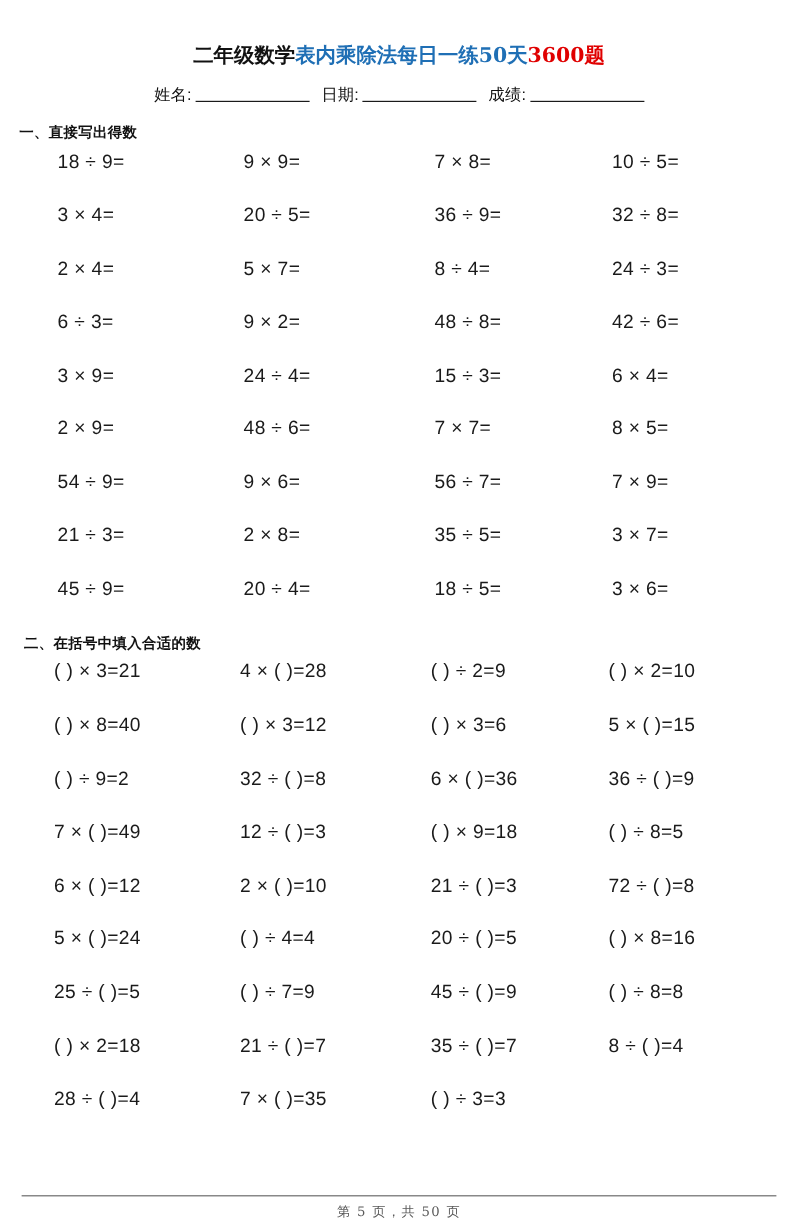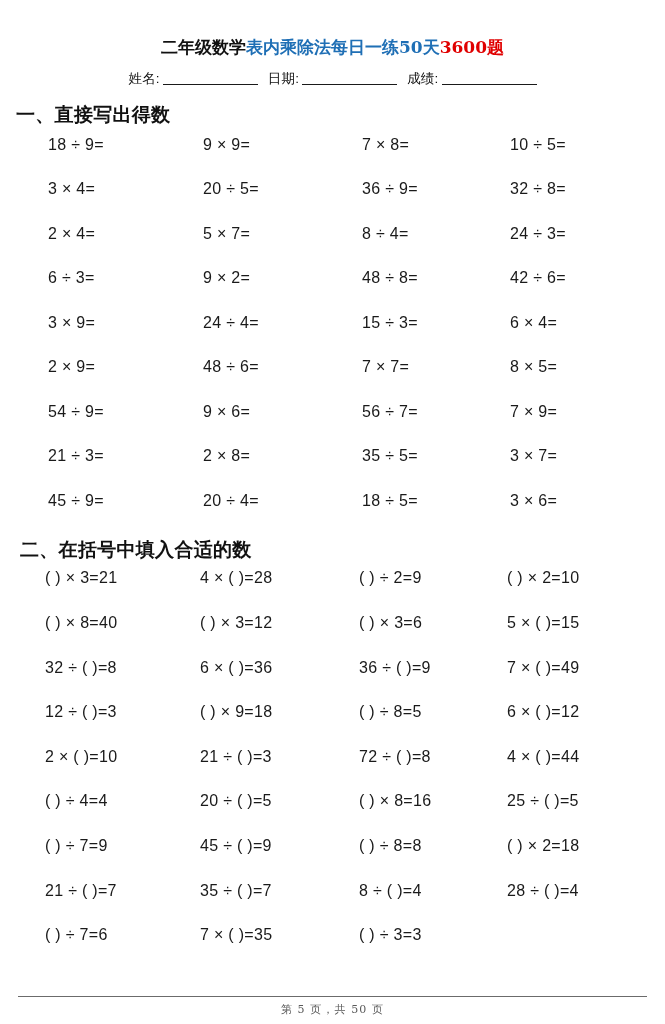--- a/index.html
+++ b/index.html
@@ -53,21 +53,21 @@
     border-bottom: 1.3px solid #1a1a1a;
     width: 95px;
     height: 13px;
     margin: 0 10px 0 3px;
     vertical-align: -2px;
   }
   .meta-line .blank.last { margin-right: 0; }
 
   
   .section-title {
-    font-size: 19px;
+    font-size: 12px;
     font-weight: bold;
     color: #111111;
     letter-spacing: 0.3px;
   }
   #sec1-title { margin: 14px 0 0 16px; }
   #sec2-title { margin: 0 0 0 20px; }
 
   
   .grid {
     display: grid;
@@ -164,45 +164,45 @@
   <div class="section-title" id="sec2-title">二、在括号中填入合适的数</div>
   <div class="grid" id="sec2-grid">
       <div class="cell">(     ) × 3=21</div>
       <div class="cell">4 × (     )=28</div>
       <div class="cell">(     ) ÷ 2=9</div>
       <div class="cell">(     ) × 2=10</div>
       <div class="cell">(     ) × 8=40</div>
       <div class="cell">(     ) × 3=12</div>
       <div class="cell">(     ) × 3=6</div>
       <div class="cell">5 × (     )=15</div>
+      <div class="cell">(     ) ÷ 9=2</div>
       <div class="cell">32 ÷ (     )=8</div>
       <div class="cell">6 × (     )=36</div>
       <div class="cell">36 ÷ (     )=9</div>
       <div class="cell">7 × (     )=49</div>
       <div class="cell">12 ÷ (     )=3</div>
       <div class="cell">(     ) × 9=18</div>
       <div class="cell">(     ) ÷ 8=5</div>
       <div class="cell">6 × (     )=12</div>
       <div class="cell">2 × (     )=10</div>
       <div class="cell">21 ÷ (     )=3</div>
       <div class="cell">72 ÷ (     )=8</div>
-      <div class="cell">4 × (     )=44</div>
+      <div class="cell">5 × (     )=24</div>
       <div class="cell">(     ) ÷ 4=4</div>
       <div class="cell">20 ÷ (     )=5</div>
       <div class="cell">(     ) × 8=16</div>
       <div class="cell">25 ÷ (     )=5</div>
       <div class="cell">(     ) ÷ 7=9</div>
       <div class="cell">45 ÷ (     )=9</div>
       <div class="cell">(     ) ÷ 8=8</div>
       <div class="cell">(     ) × 2=18</div>
       <div class="cell">21 ÷ (     )=7</div>
       <div class="cell">35 ÷ (     )=7</div>
       <div class="cell">8 ÷ (     )=4</div>
       <div class="cell">28 ÷ (     )=4</div>
-      <div class="cell">(     ) ÷ 7=6</div>
       <div class="cell">7 × (     )=35</div>
       <div class="cell">(     ) ÷ 3=3</div>
     </div>
 
   <div class="footer">
     <div class="footer-rule"></div>
     <div class="footer-text">第 5 页，共 50 页</div>
   </div>
 
 </div>

